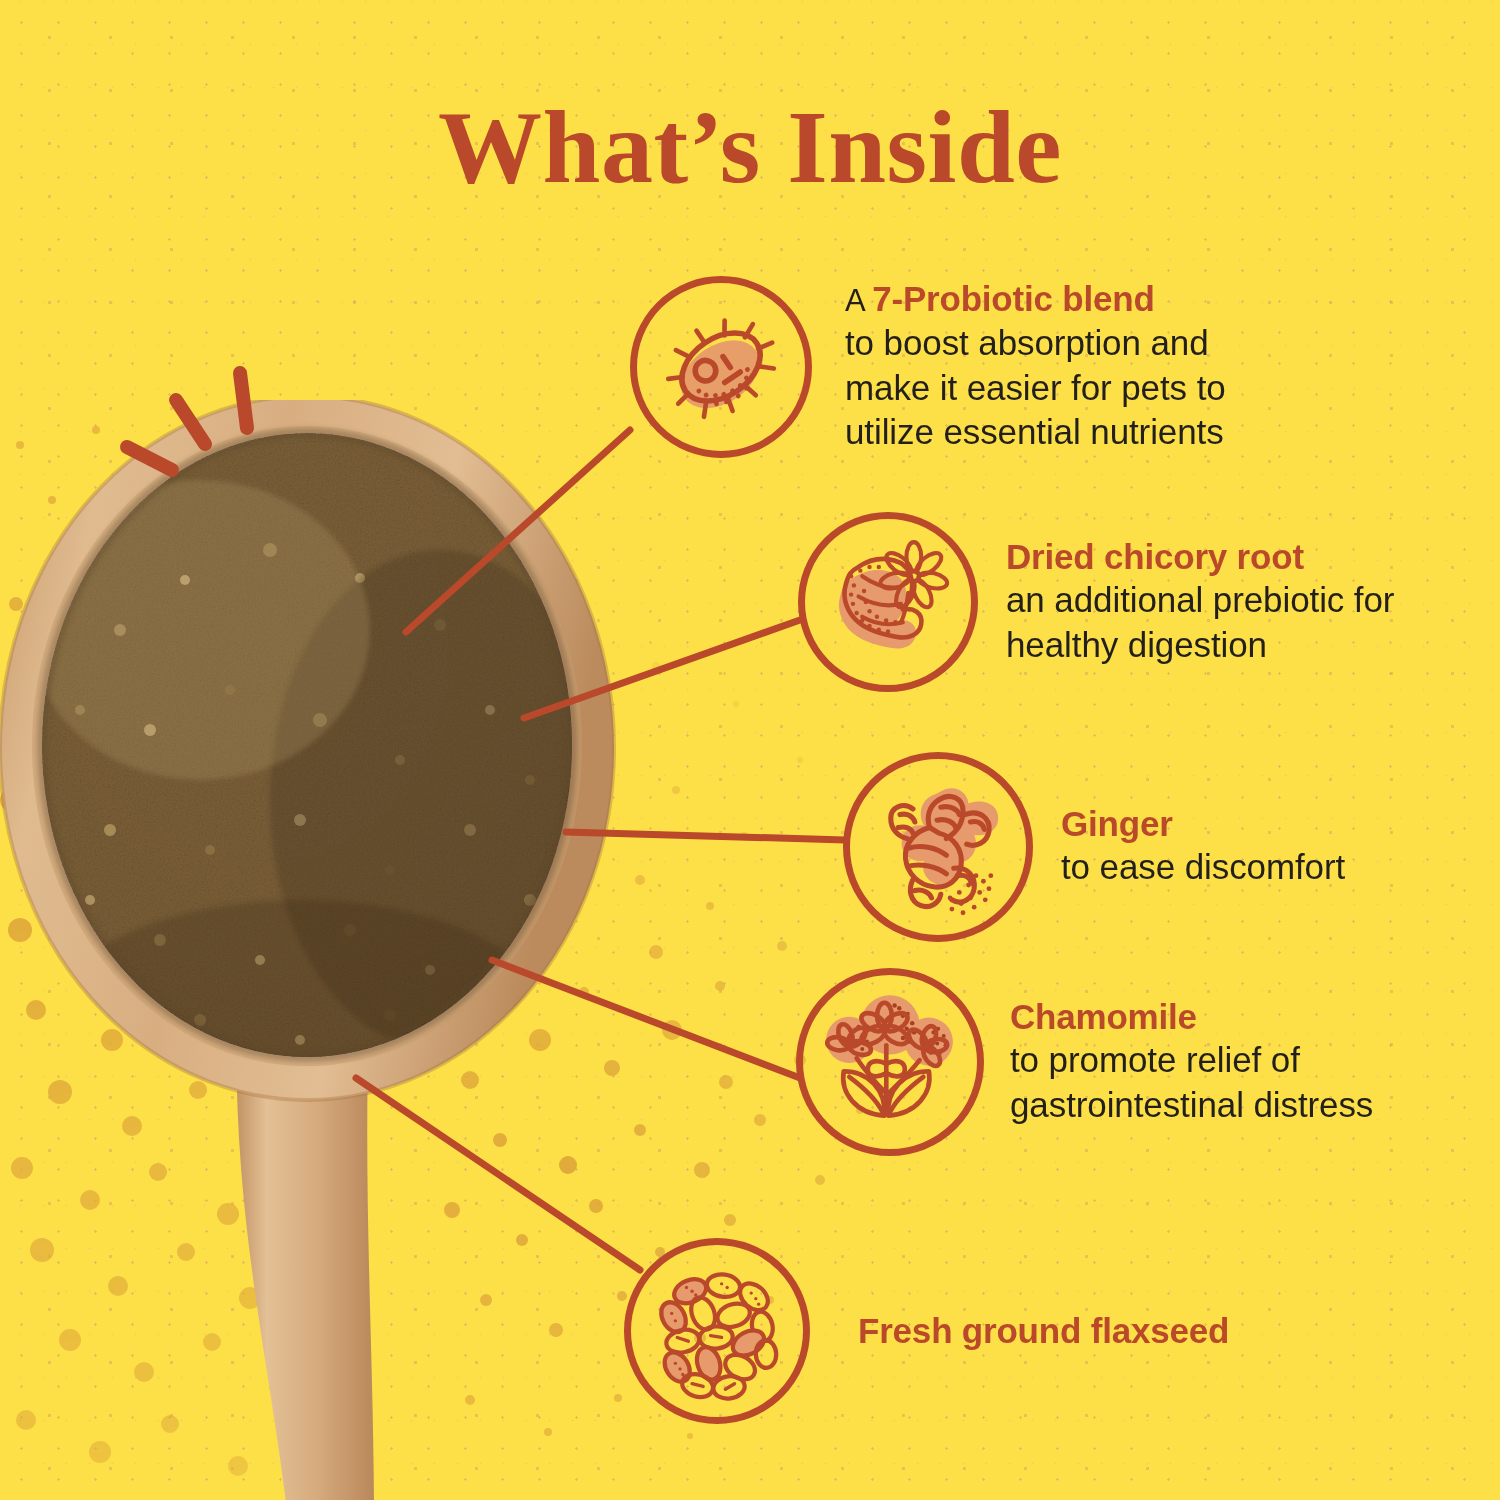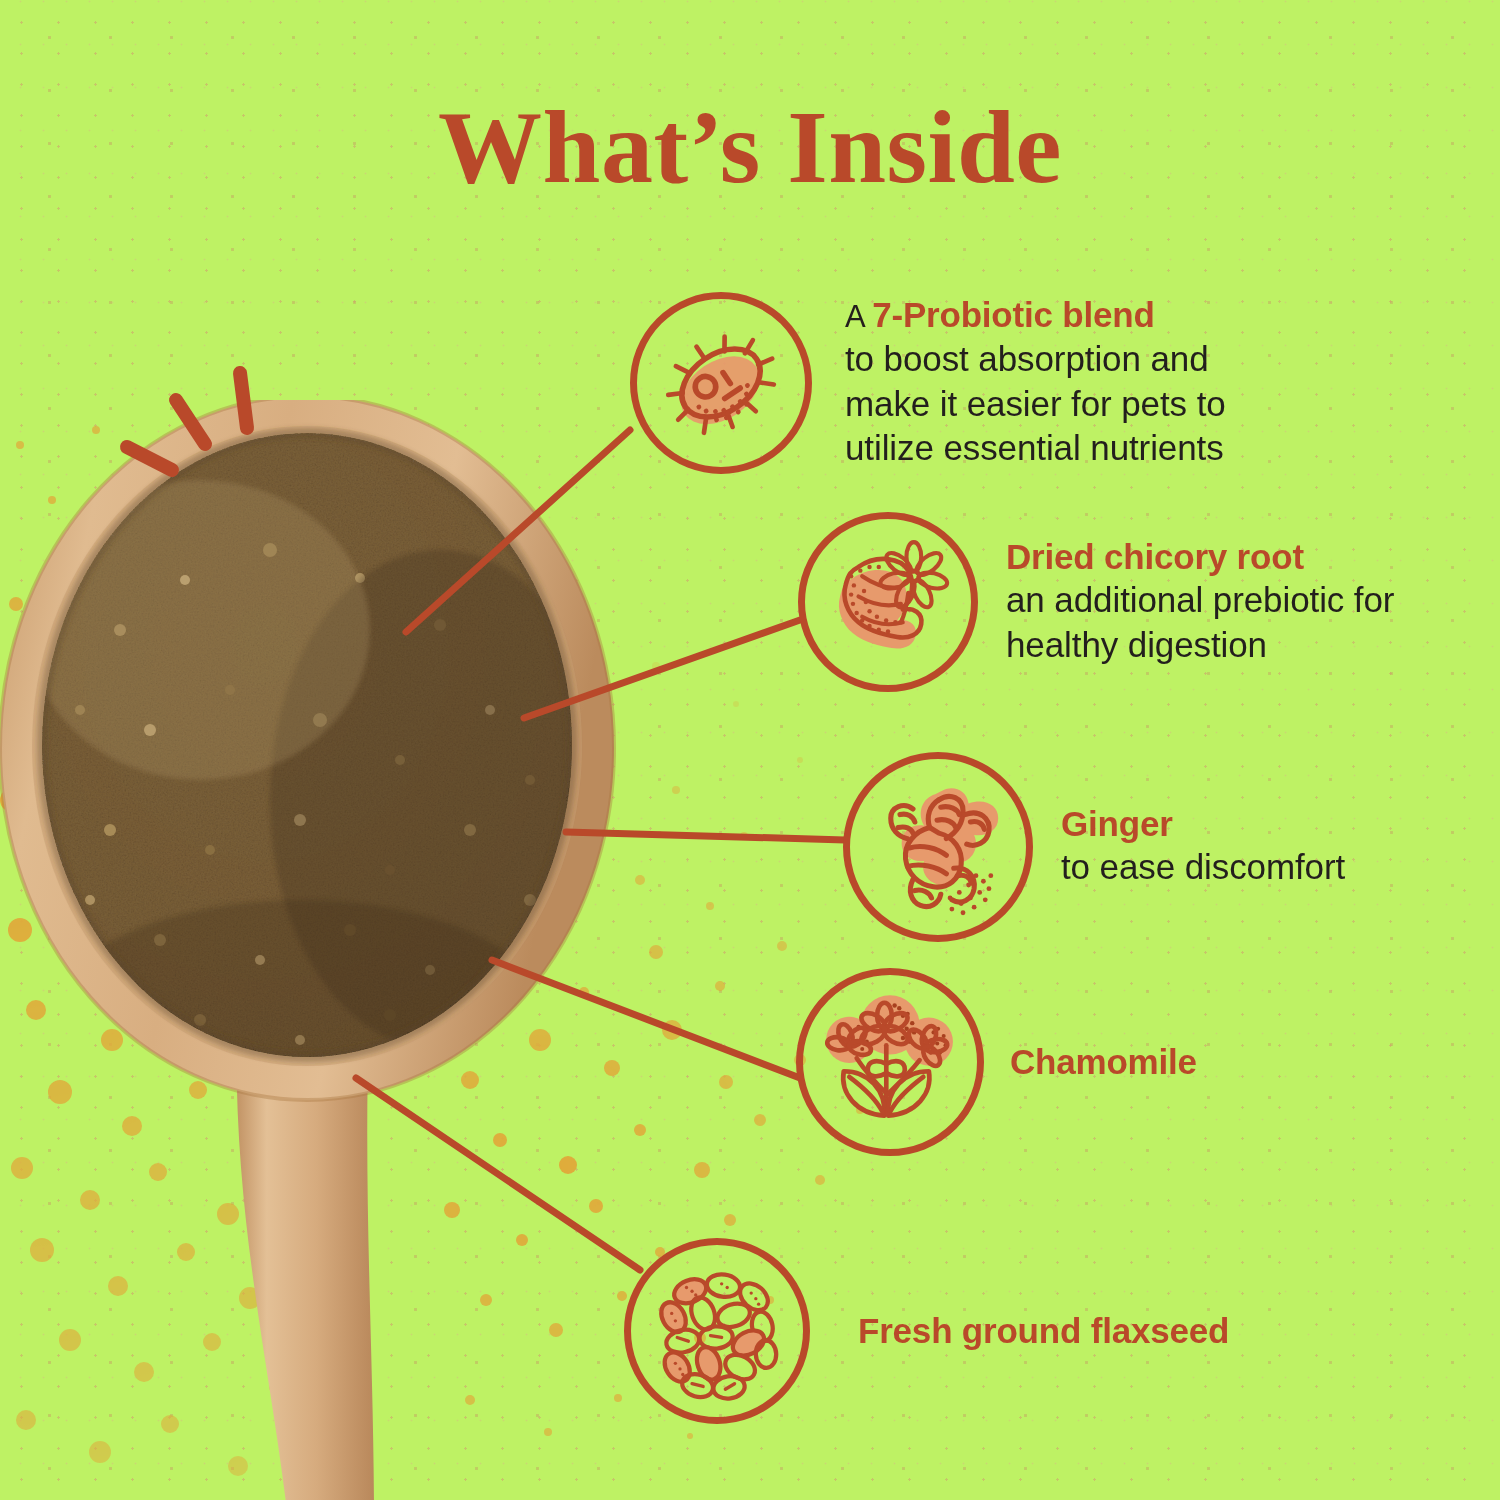--- a/index.html
+++ b/index.html
@@ -1,21 +1,21 @@
 <!DOCTYPE html>
 <html><head>
 <meta charset="utf-8">
 <style>
   html,body{margin:0;padding:0;}
   body{
     width:1500px;height:1500px;overflow:hidden;
     background:#f7f3e6;
     font-family:"Liberation Sans", sans-serif;
   }
-  #stage{position:relative;width:1500px;height:1500px;overflow:hidden;background:#bef264;}
+  #stage{position:relative;width:1500px;height:1500px;overflow:hidden;background:#fde047;}
 
   
   .speckle{
     position:absolute;inset:0;
     background-image:
       radial-gradient(circle, rgba(206,160,110,.55) 1.1px, transparent 1.3px),
       radial-gradient(circle, rgba(196,146,96,.40) 1.4px, transparent 1.6px),
       radial-gradient(circle, rgba(214,176,132,.35) .9px, transparent 1.1px);
     background-size:37px 31px, 61px 53px, 23px 43px;
     background-position:3px 7px, 19px 11px, 9px 23px;
@@ -57,21 +57,21 @@
     font-size:35px;font-weight:700;color:#b9492a;line-height:1.12;
     letter-spacing:-.2px;white-space:nowrap;
   }
   .ctitle .lead{color:#241f1c;font-weight:400;font-size:31px;}
   .cbody{
     font-size:35px;color:#231f1d;line-height:1.27;letter-spacing:-.1px;
     margin-top:2px;white-space:pre-line;font-weight:400;
   }
 
   
-  #co-probiotic{left:630px;top:292px;}
+  #co-probiotic{left:630px;top:276px;}
   #co-probiotic .bubble{width:182px;height:182px;}
   #co-chicory{left:798px;top:512px;}
   #co-chicory .bubble{width:180px;height:180px;}
   #co-ginger{left:843px;top:752px;}
   #co-ginger .bubble{width:190px;height:190px;}
   #co-chamomile{left:796px;top:968px;}
   #co-chamomile .bubble{width:188px;height:188px;}
   #co-flaxseed{left:624px;top:1238px;}
   #co-flaxseed .bubble{width:186px;height:186px;}
 
@@ -550,20 +550,22 @@
 
           <path d="M88 152 C 58 150 40 128 44 104 C 70 104 90 124 88 152 Z"></path>
           <path d="M92 152 C 122 150 140 128 136 104 C 110 104 90 124 92 152 Z"></path>
           <path d="M50 110 C 66 122 80 136 86 148"></path>
           <path d="M130 110 C 114 122 100 136 94 148"></path>
         </g>
       </svg>
     </div>
     <div class="ctext">
       <div class="ctitle">Chamomile</div>
+      <div class="cbody">to promote relief of
+gastrointestinal distress</div>
     </div>
   </div>
 
   <div class="callout" id="co-flaxseed">
     <div class="bubble">
       <svg viewBox="0 0 186 186">
         <g stroke="#b9492a" stroke-width="4.6" stroke-linejoin="round">
 
           <ellipse cx="64" cy="50" rx="18" ry="12" fill="#e79a6c" transform="rotate(-22 64 50)"></ellipse>
           <ellipse cx="100" cy="44" rx="18" ry="12" fill="none" transform="rotate(8 100 44)"></ellipse>

